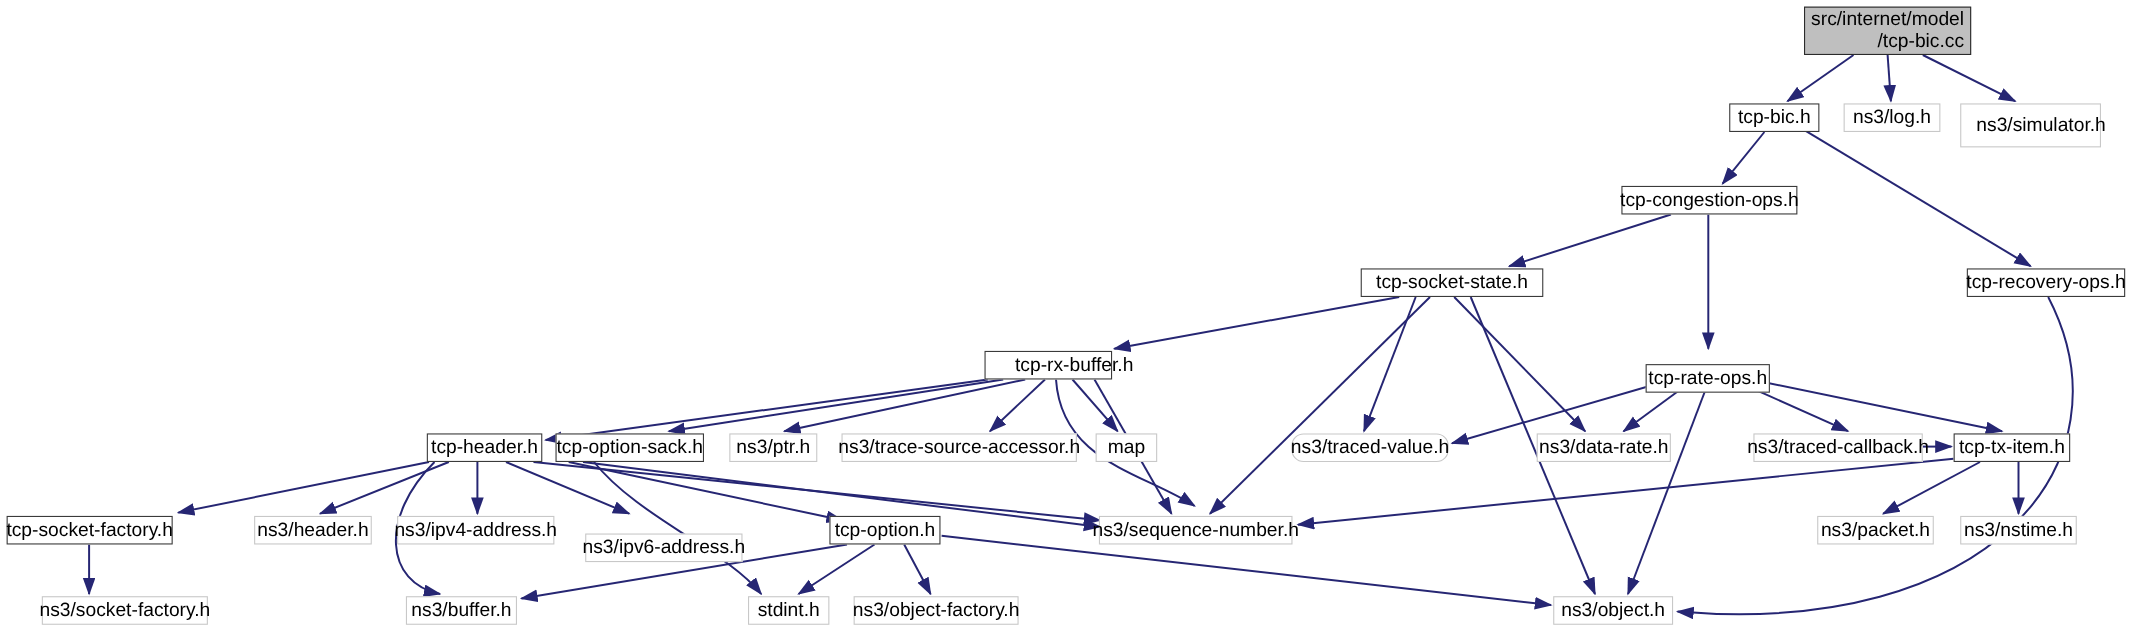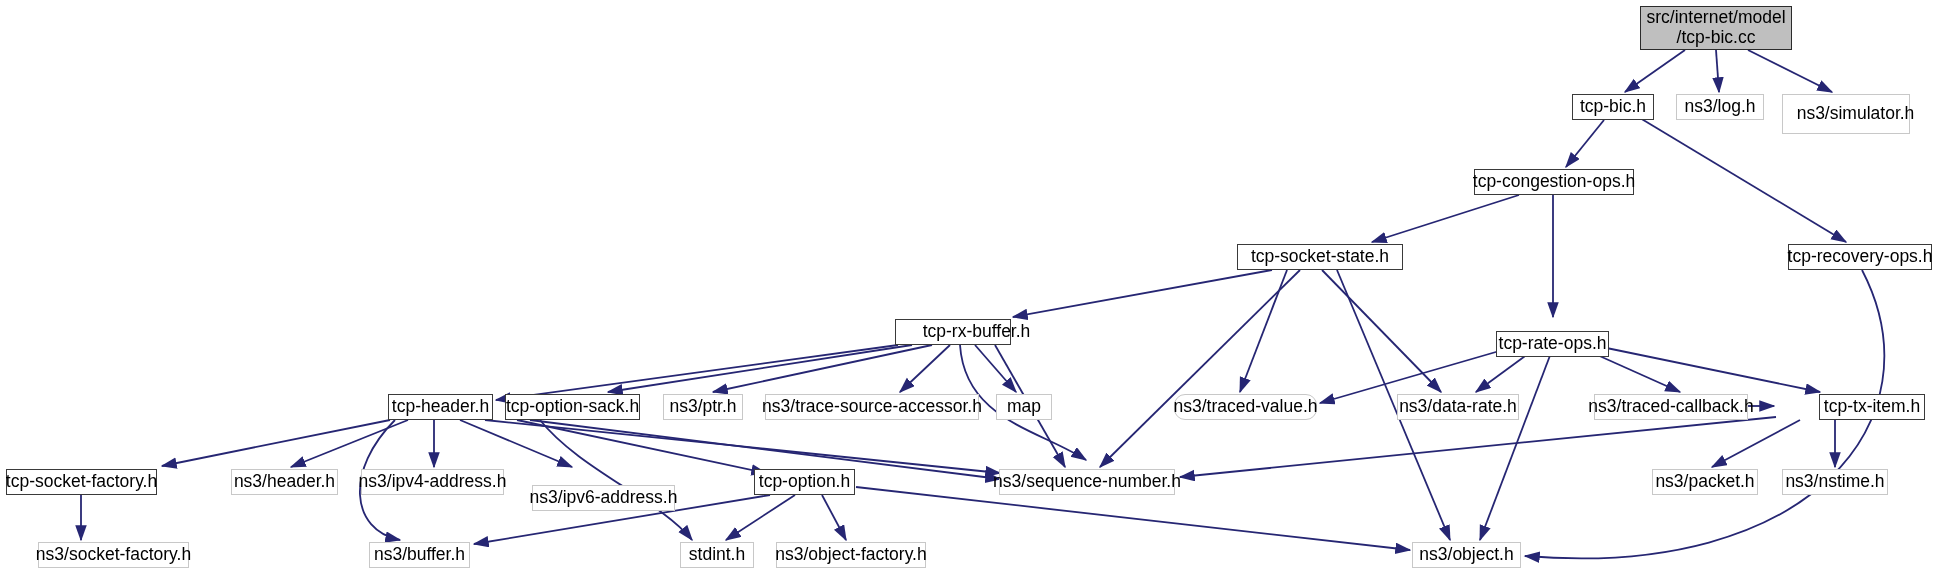--- a/index.html
+++ b/index.html
@@ -21,21 +21,21 @@
     width: 1936px;
     height: 575px;
     pointer-events: none;
   }
   .node {
     position: absolute;
     box-sizing: border-box;
     display: flex;
     align-items: center;
     justify-content: center;
-    text-align: center;
+    text-align: right;
     background: #ffffff;
     border: 1px solid #c8c8c8;
     color: #000000;
     font-size: 17.5px;
     line-height: 1.12;
     white-space: pre;
     letter-spacing: 0px;
     z-index: 5;
   }
   .node.hdr {
@@ -120,21 +120,21 @@
   <div class="node hdr" style="left:1496px;top:331px;width:113px;height:26px;">tcp-rate-ops.h</div>
 
   <div class="node hdr" style="left:388px;top:394px;width:105px;height:26px;">tcp-header.h</div>
   <div class="node hdr" style="left:505px;top:394px;width:135px;height:26px;">tcp-option-sack.h</div>
   <div class="node" style="left:663px;top:394px;width:80px;height:26px;">ns3/ptr.h</div>
   <div class="node" style="left:765px;top:394px;width:214px;height:26px;">ns3/trace-source-accessor.h</div>
   <div class="node" style="left:996px;top:394px;width:56px;height:26px;">map</div>
   <div class="node" style="left:1174px;top:394px;width:143px;height:26px;border-radius:11px;">ns3/traced-value.h</div>
   <div class="node" style="left:1397px;top:394px;width:122px;height:26px;">ns3/data-rate.h</div>
   <div class="node" style="left:1594px;top:394px;width:154px;height:26px;">ns3/traced-callback.h</div>
-  <div class="node hdr" style="left:1776px;top:394px;width:106px;height:26px;margin-left:43px;">tcp-tx-item.h</div>
+  <div class="node hdr" style="left:1776px;top:394px;width:106px;height:26px;">tcp-tx-item.h</div>
 
   <div class="node hdr" style="left:6px;top:469px;width:151px;height:26px;">tcp-socket-factory.h</div>
   <div class="node" style="left:231px;top:469px;width:107px;height:26px;">ns3/header.h</div>
   <div class="node" style="left:361px;top:469px;width:143px;height:26px;">ns3/ipv4-address.h</div>
   <div class="node" style="left:532px;top:469px;width:143px;height:26px;margin-top:16px;">ns3/ipv6-address.h</div>
   <div class="node hdr" style="left:754px;top:469px;width:101px;height:26px;">tcp-option.h</div>
   <div class="node" style="left:999px;top:469px;width:176px;height:26px;">ns3/sequence-number.h</div>
   <div class="node" style="left:1652px;top:469px;width:106px;height:26px;">ns3/packet.h</div>
   <div class="node" style="left:1782px;top:469px;width:106px;height:26px;">ns3/nstime.h</div>
 

